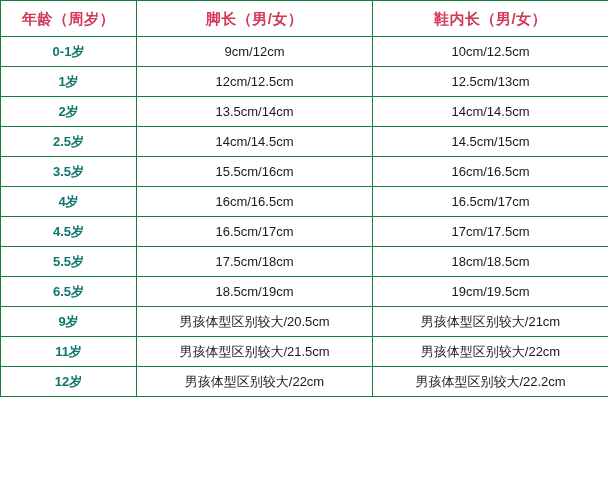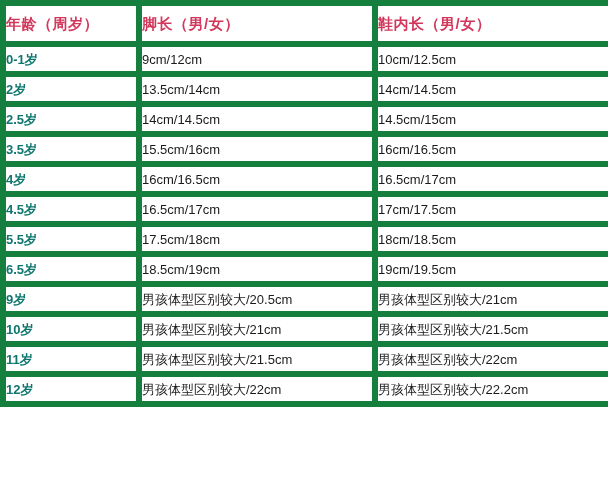--- a/index.html
+++ b/index.html
@@ -17,22 +17,22 @@
     width: 608px;
     border-collapse: collapse;
     table-layout: fixed;
   }
   #size-table col.c0 { width: 136px; }
   #size-table col.c1 { width: 236px; }
   #size-table col.c2 { width: 236px; }
 
   #size-table th,
   #size-table td {
-    border: 6px solid #15803d;
-    text-align: left;
+    border: 1px solid #15803d;
+    text-align: center;
     vertical-align: middle;
     padding: 0;
     line-height: 1;
   }
   #size-table thead th {
     height: 35px;
     color: #d2375c;
     font-size: 15px;
     font-weight: bold;
     letter-spacing: 0.5px;
@@ -66,20 +66,25 @@
       <th>鞋内长（男/女）</th>
     </tr>
   </thead>
   <tbody id="table-body">
       <tr>
         <td class="age">0-1岁</td>
         <td class="val">9cm/12cm</td>
         <td class="val">10cm/12.5cm</td>
       </tr>
       <tr>
+        <td class="age">1岁</td>
+        <td class="val">12cm/12.5cm</td>
+        <td class="val">12.5cm/13cm</td>
+      </tr>
+      <tr>
         <td class="age">2岁</td>
         <td class="val">13.5cm/14cm</td>
         <td class="val">14cm/14.5cm</td>
       </tr>
       <tr>
         <td class="age">2.5岁</td>
         <td class="val">14cm/14.5cm</td>
         <td class="val">14.5cm/15cm</td>
       </tr>
       <tr>
@@ -106,25 +111,20 @@
         <td class="age">6.5岁</td>
         <td class="val">18.5cm/19cm</td>
         <td class="val">19cm/19.5cm</td>
       </tr>
       <tr>
         <td class="age">9岁</td>
         <td class="val">男孩体型区别较大/20.5cm</td>
         <td class="val">男孩体型区别较大/21cm</td>
       </tr>
       <tr>
-        <td class="age">10岁</td>
-        <td class="val">男孩体型区别较大/21cm</td>
-        <td class="val">男孩体型区别较大/21.5cm</td>
-      </tr>
-      <tr>
         <td class="age">11岁</td>
         <td class="val">男孩体型区别较大/21.5cm</td>
         <td class="val">男孩体型区别较大/22cm</td>
       </tr>
       <tr>
         <td class="age">12岁</td>
         <td class="val">男孩体型区别较大/22cm</td>
         <td class="val">男孩体型区别较大/22.2cm</td>
       </tr>
     </tbody>

